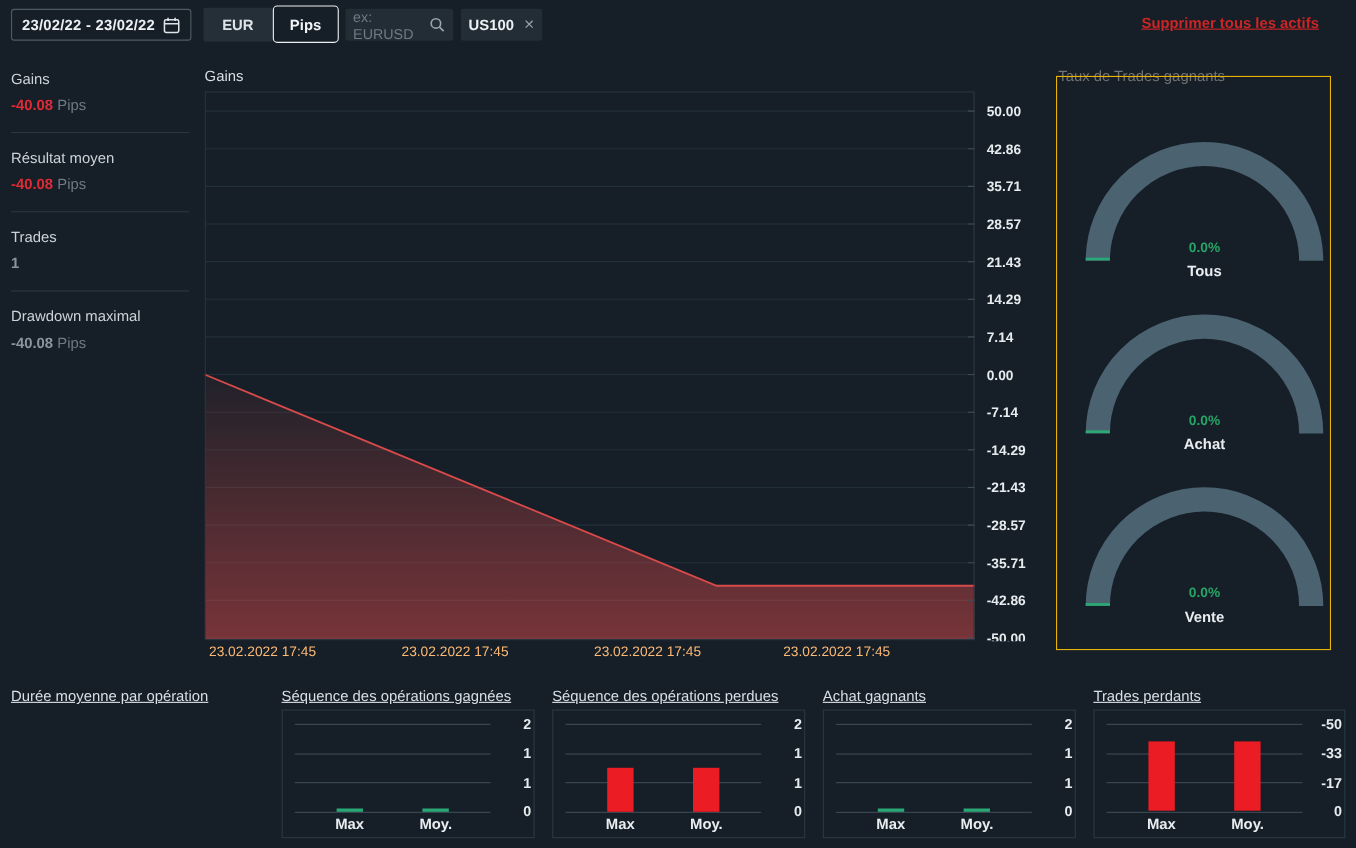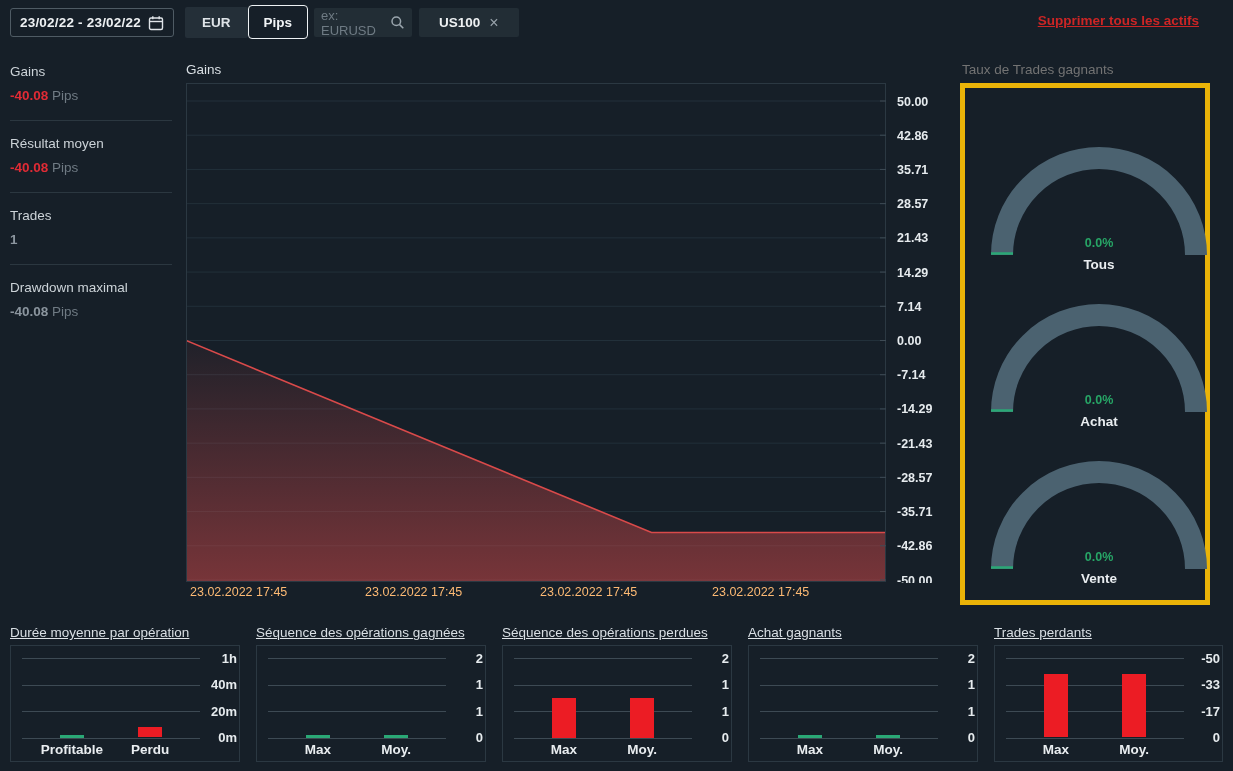--- a/index.html
+++ b/index.html
@@ -34,21 +34,21 @@
   }
   .search {
     position:absolute; left:314px; top:8px; width:98px; height:29px;
     background:#222d35; border-radius:2px;
     display:flex; align-items:center; justify-content:space-between; padding:0 7px;
   }
   .search .ph { color:#6f7b84; font-size:13px; }
   .tag {
     position:absolute; left:419px; top:8px; height:29px;
     background:#222d35; border-radius:2px;
-    display:flex; align-items:center; gap:9px; padding:0 20px;
+    display:flex; align-items:center; gap:9px; padding:0 7px;
   }
   .tag .tname { font-weight:700; font-size:13.5px; color:#eef1f3; }
   .tag .tx { color:#97a1a9; font-size:16px; line-height:1; cursor:pointer; }
   .clear-link {
     position:absolute; right:34px; top:13px;
     color:#cc2525; font-weight:700; font-size:13.5px;
     text-decoration:underline; cursor:pointer;
   }
 
   
@@ -62,22 +62,22 @@
 
   
   .gains-title { position:absolute; left:186px; top:62px; font-size:13.5px; color:#d9dfe4; }
   .gains-svg-wrap { position:absolute; left:186px; top:83px; width:756px; height:500px; }
   .gains-x { position:absolute; left:186px; top:585px; width:700px; height:16px; }
   .xlab { position:absolute; top:0; font-size:12.5px; color:#fdba74; white-space:nowrap; }
 
   
   .gauges-title { position:absolute; left:962px; top:62px; font-size:13.5px; color:#737373; }
   .gauges-box {
-    position:absolute; left:960px; top:83px; width:250px; height:522px;
-    border:5px solid #eab308;
+    position:absolute; left:960px; top:69px; width:250px; height:522px;
+    border:1px solid #eab308;
   }
 
   
   .mini { position:absolute; top:625px; width:230px;text-decoration:underline; }
   .mini-title { font-size:13.5px; color:#d9dfe4; height:14px; white-space:nowrap; }
   .mini-box { position:relative; margin-top:6px; height:117px; border:1px solid #2b3842; }
   .mgrid { position:absolute; height:1px; background:#3d4a54; }
   .mtick { position:absolute; width:38px; text-align:right; font-size:13px; font-weight:700; color:#e6ebee; }
   .mbar { position:absolute; }
   .mcat { position:absolute; width:84px; text-align:center; font-size:13.5px; font-weight:700; color:#e9edf0; }
@@ -217,34 +217,20 @@
       <text x="134" y="338" text-anchor="middle" fill="#e9edf0" font-size="13.5" font-weight="700">Achat</text>
       <path d="M 37 481 A 97 97 0 0 1 231 481" fill="none" stroke="#4b6270" stroke-width="22"></path>
       <line x1="26" y1="479.5" x2="48" y2="479.5" stroke="#2aa876" stroke-width="2.5"></line>
       <text x="134" y="473" text-anchor="middle" fill="#27a566" font-size="12.5" font-weight="700">0.0%</text>
       <text x="134" y="495" text-anchor="middle" fill="#e9edf0" font-size="13.5" font-weight="700">Vente</text>
     </svg>
 </div>
 
 <div class="mini" style="left:10px">
   <div class="mini-title">Durée moyenne par opération</div>
-  <div class="mini-box">
-      <div class="mgrid" style="left: 11px; width: 178px; top: 12px;"></div>
-      <div class="mtick" style="right: 2px; top: 4.5px;">1h</div>
-      <div class="mgrid" style="left: 11px; width: 178px; top: 38.5px;"></div>
-      <div class="mtick" style="right: 2px; top: 31px;">40m</div>
-      <div class="mgrid" style="left: 11px; width: 178px; top: 65px;"></div>
-      <div class="mtick" style="right: 2px; top: 57.5px;">20m</div>
-      <div class="mgrid" style="left: 11px; width: 178px; top: 91.5px;"></div>
-      <div class="mtick" style="right: 2px; top: 84px;">0m</div>
-      <div class="mbar" style="left: 48.84px; width: 24px; top: 88.5px; height: 3px; background: rgb(42, 168, 118);"></div>
-      <div class="mcat" style="left: 18.84px; top: 96px;">Profitable</div>
-      <div class="mbar" style="left: 127.16px; width: 24px; top: 80.9px; height: 10.6px; background: rgb(236, 28, 36);"></div>
-      <div class="mcat" style="left: 97.16px; top: 96px;">Perdu</div>
-    </div>
 </div>
 <div class="mini" style="left:256px">
   <div class="mini-title">Séquence des opérations gagnées</div>
   <div class="mini-box">
       <div class="mgrid" style="left: 11px; width: 178px; top: 12px;"></div>
       <div class="mtick" style="right: 2px; top: 4.5px;">2</div>
       <div class="mgrid" style="left: 11px; width: 178px; top: 38.5px;"></div>
       <div class="mtick" style="right: 2px; top: 31px;">1</div>
       <div class="mgrid" style="left: 11px; width: 178px; top: 65px;"></div>
       <div class="mtick" style="right: 2px; top: 57.5px;">1</div>

